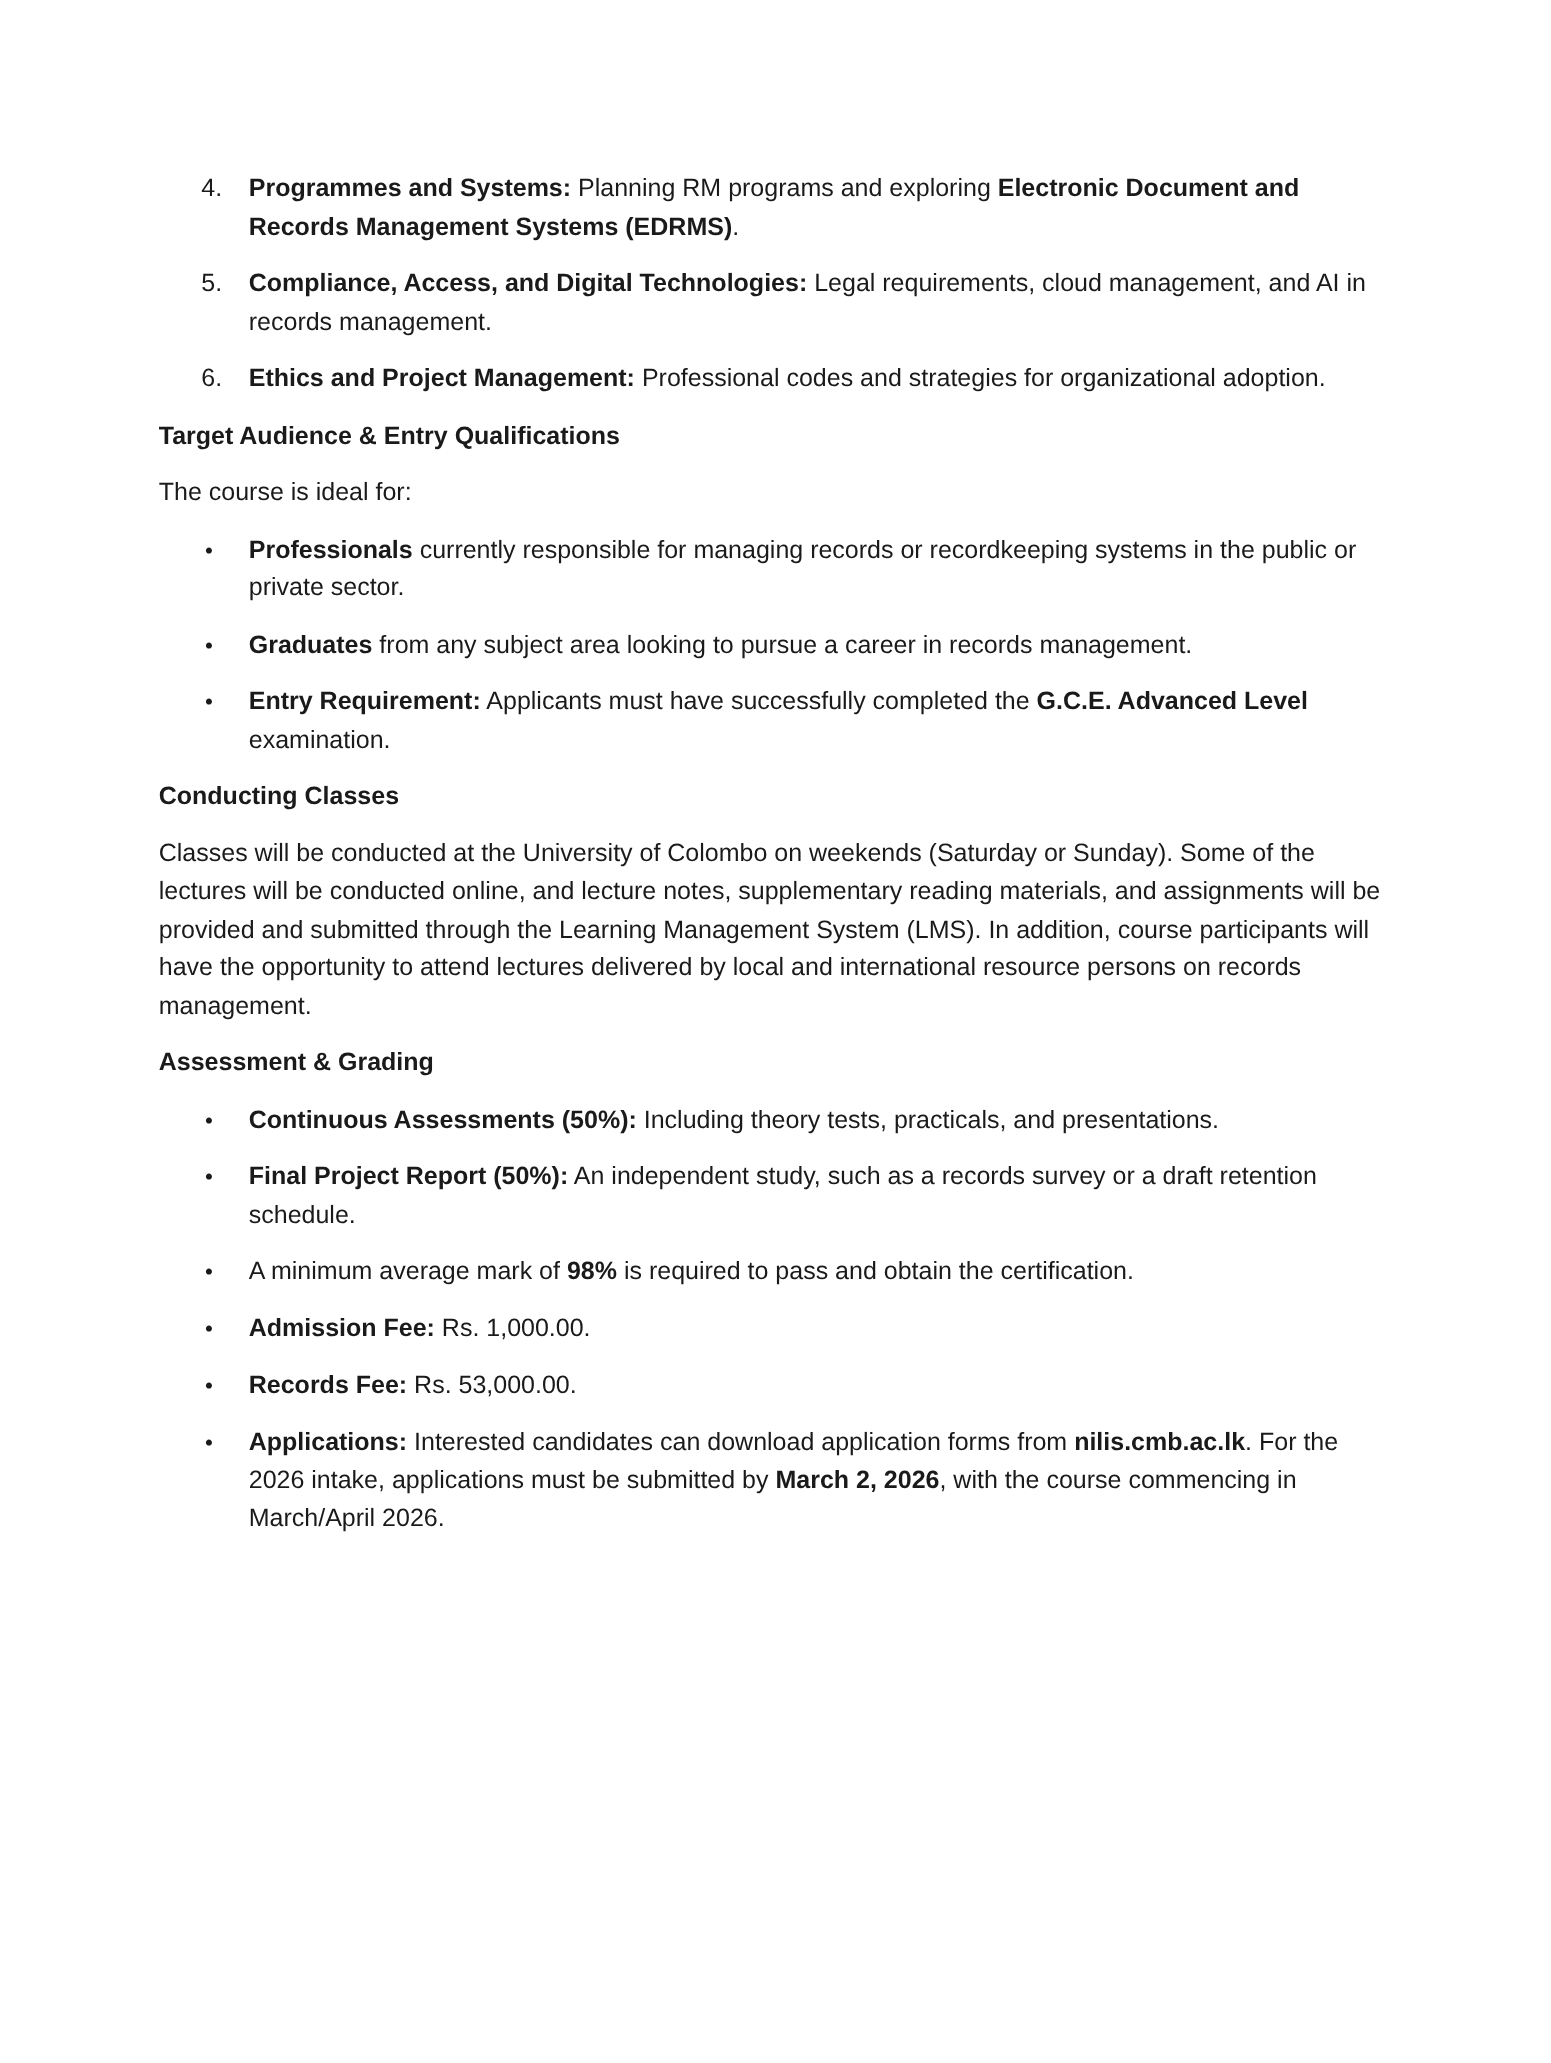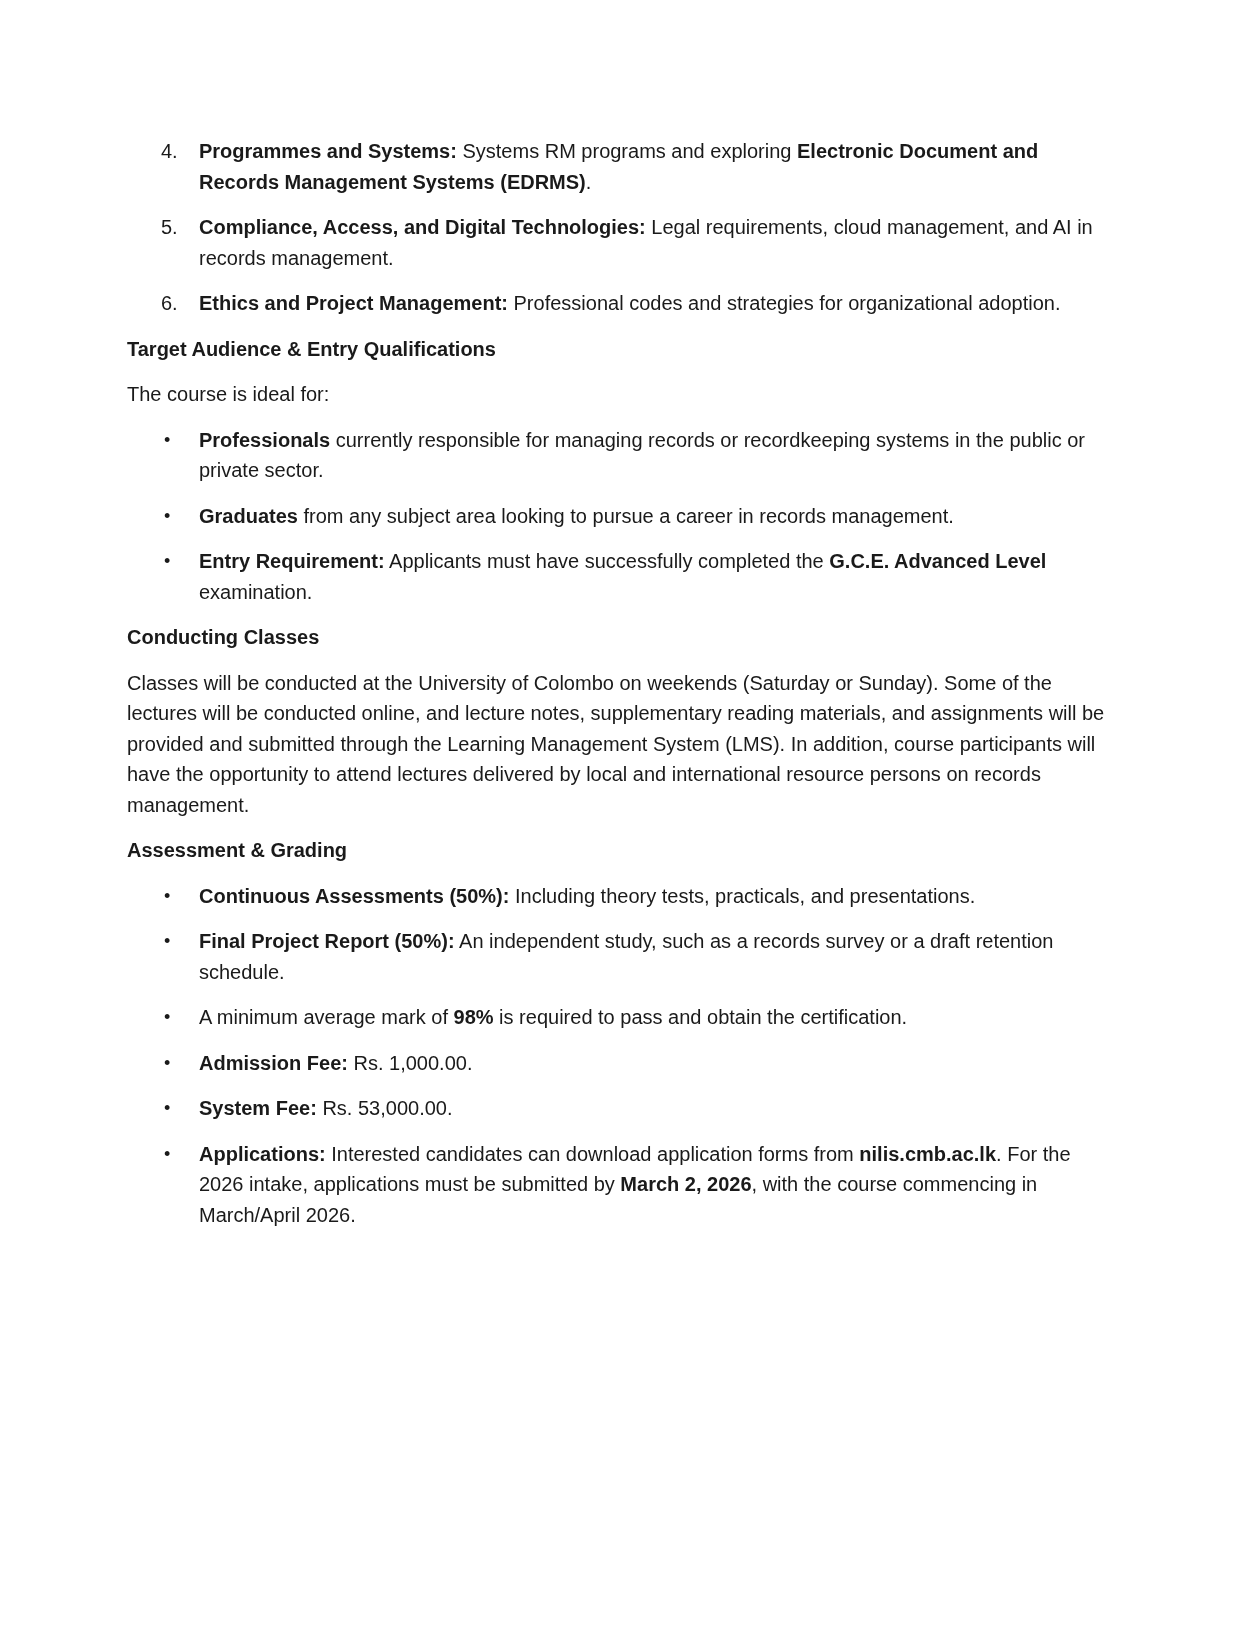--- a/index.html
+++ b/index.html
@@ -45,21 +45,21 @@
   .b { font-weight: 700; text-align: right; }
 </style>
 </head>
 <body>
 
 <div class="page">
 
   <div class="nlist">
     <div class="nitem">
       <span class="nmark">4.</span>
-      <span class="itext"><span class="b">Programmes and Systems:</span><span> Systems RM programs and exploring </span><span class="b">Electronic Document and Records Management Systems (EDRMS)</span><span>.</span></span>
+      <span class="itext"><span class="b">Programmes and Systems:</span><span> Planning RM programs and exploring </span><span class="b">Electronic Document and Records Management Systems (EDRMS)</span><span>.</span></span>
     </div>
     <div class="nitem">
       <span class="nmark">5.</span>
       <span class="itext"><span class="b">Compliance, Access, and Digital Technologies:</span><span> Legal requirements, cloud management, and AI in records management.</span></span>
     </div>
     <div class="nitem">
       <span class="nmark">6.</span>
       <span class="itext"><span class="b">Ethics and Project Management:</span><span> Professional codes and strategies for organizational adoption.</span></span>
     </div>
   </div>
@@ -106,21 +106,21 @@
   </div>
 
 
   <div class="blist">
     <div class="bitem">
       <span class="bmark">•</span>
       <span class="itext"><span class="b">Admission Fee:</span><span> Rs. 1,000.00.</span></span>
     </div>
     <div class="bitem">
       <span class="bmark">•</span>
-      <span class="itext"><span class="b">System Fee:</span><span> Rs. 53,000.00.</span></span>
+      <span class="itext"><span class="b">Records Fee:</span><span> Rs. 53,000.00.</span></span>
     </div>
     <div class="bitem">
       <span class="bmark">•</span>
       <span class="itext"><span class="b">Applications:</span><span> Interested candidates can download application forms from </span><span class="b">nilis.cmb.ac.lk</span><span>. For the 2026 intake, applications must be submitted by </span><span class="b">March 2, 2026</span><span>, with the course commencing in March/April 2026.</span></span>
     </div>
   </div>
 
 </div>
 
 </body></html>

